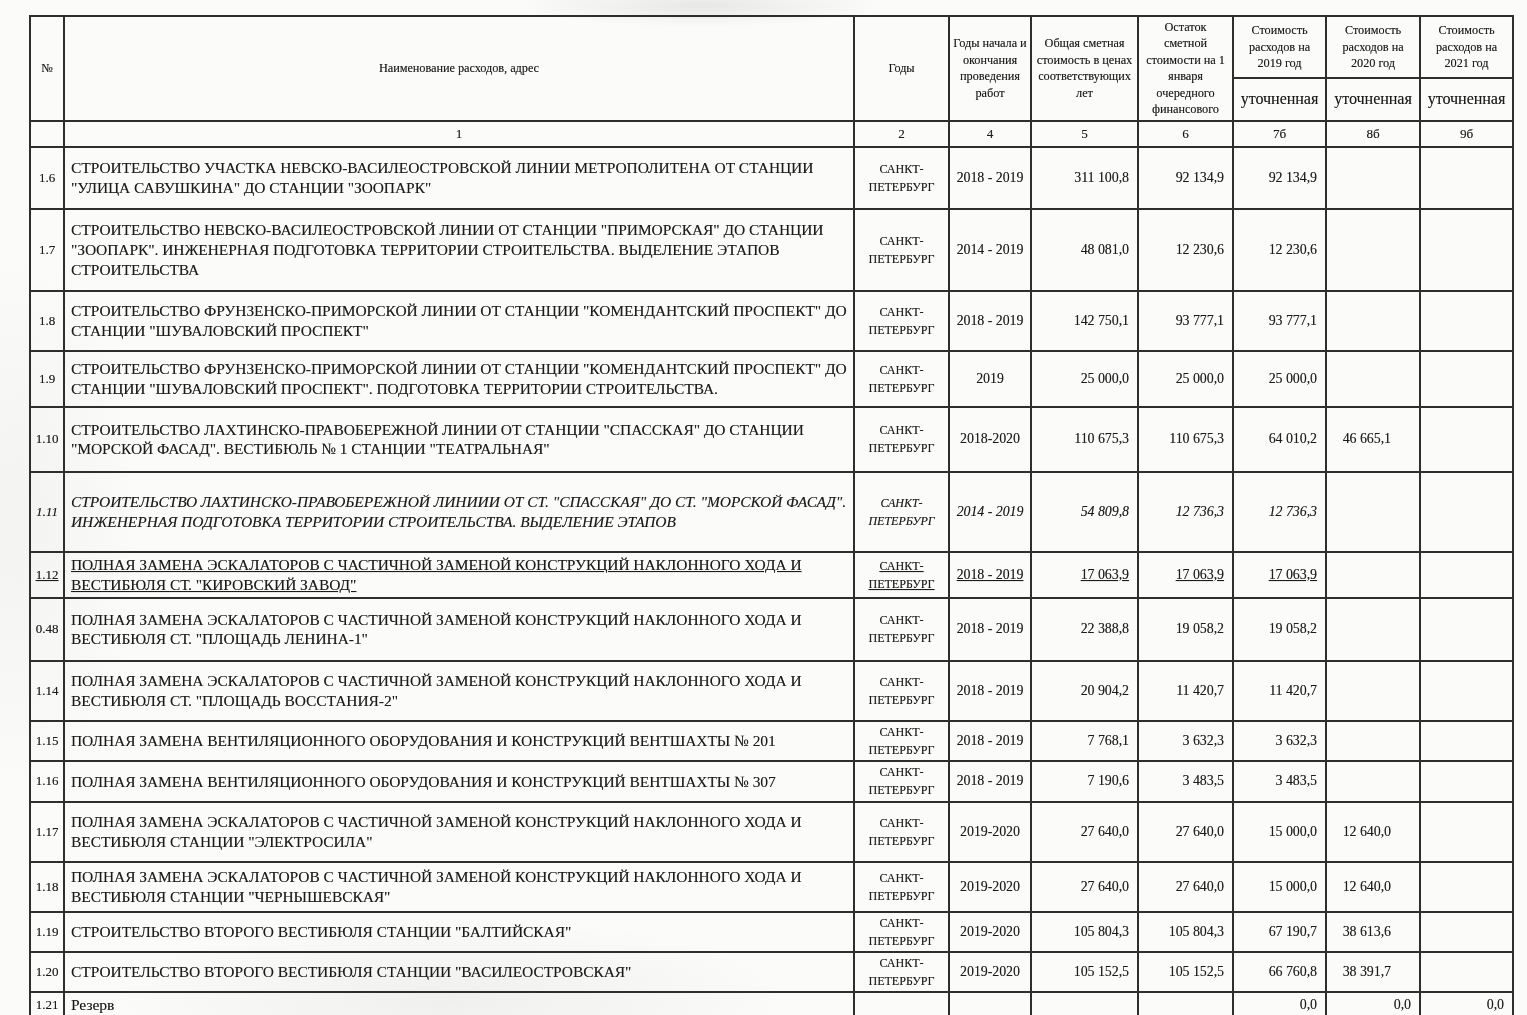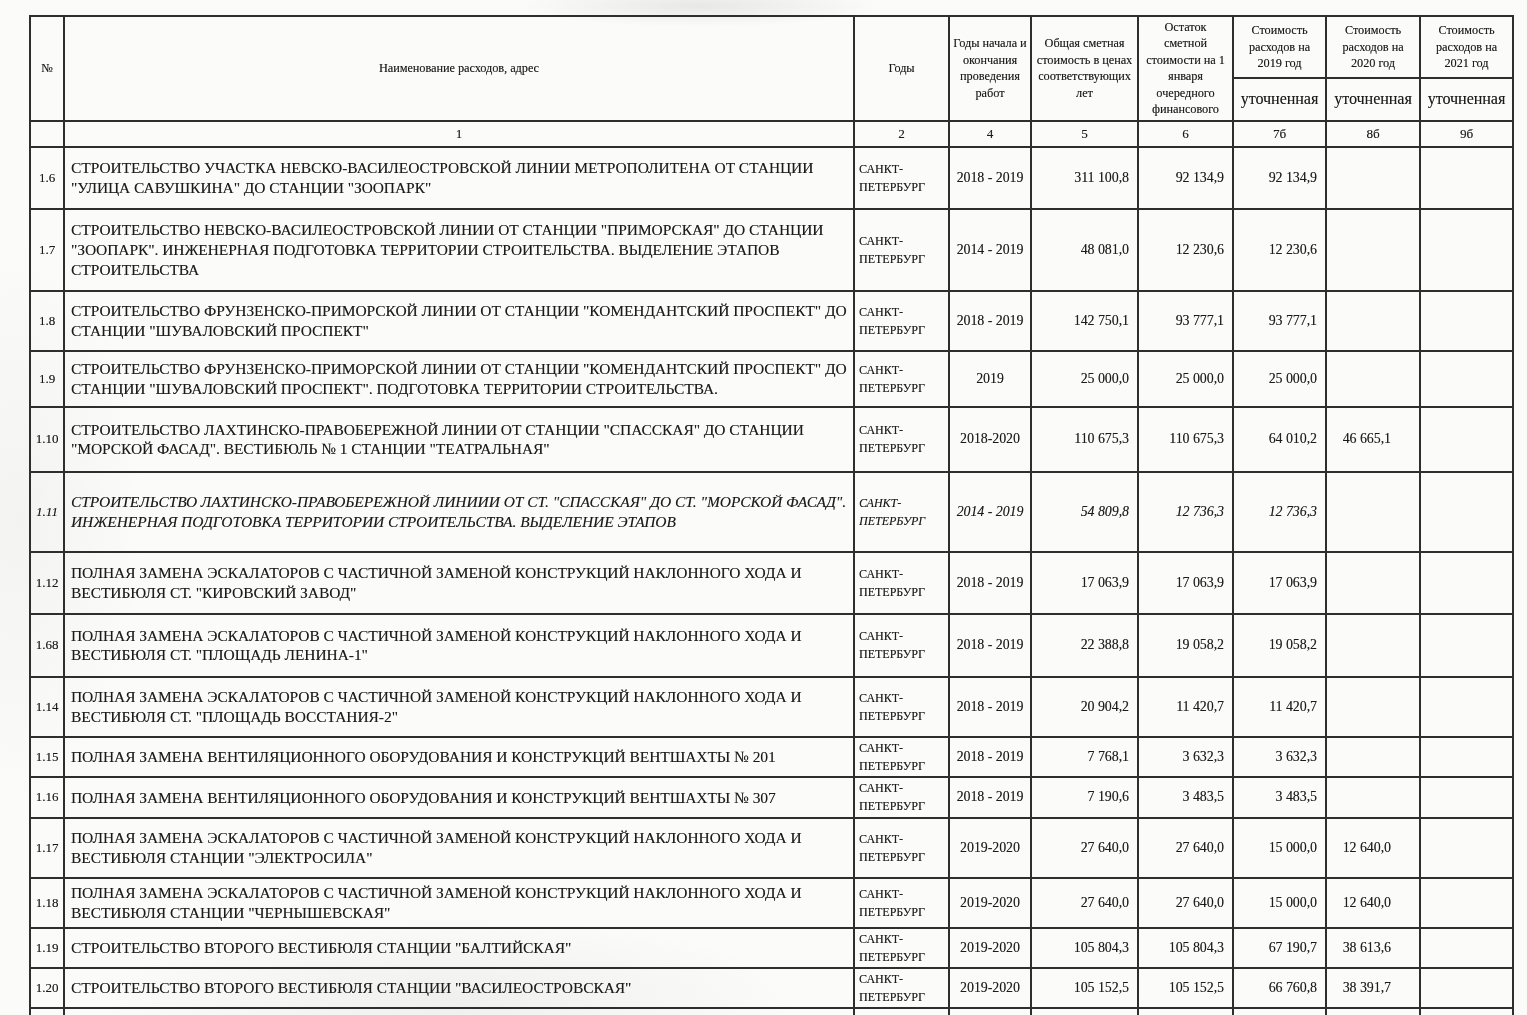--- a/index.html
+++ b/index.html
@@ -54,21 +54,21 @@
     padding: 1px 1px;
   }
   .c-name {
     font-size: 15.4px;
     line-height: 1.27;
     padding: 2px 6px;
     text-align: left;
   }
   .c-district {
     font-size: 12px;
-    text-align: left;
+    text-align: center;
     line-height: 1.5;
     padding: 1px 4px;
   }
   .c-years {
     font-size: 13.8px;
     text-align: center;
     line-height: 1.3;
     padding: 1px 0;
   }
   .c-money {
@@ -184,33 +184,33 @@
           <td class="c-num">1.11</td>
           <td class="c-name">СТРОИТЕЛЬСТВО ЛАХТИНСКО-ПРАВОБЕРЕЖНОЙ ЛИНИИИ ОТ СТ. "СПАССКАЯ" ДО СТ. "МОРСКОЙ ФАСАД". ИНЖЕНЕРНАЯ ПОДГОТОВКА ТЕРРИТОРИИ СТРОИТЕЛЬСТВА. ВЫДЕЛЕНИЕ ЭТАПОВ</td>
           <td class="c-district">САНКТ-ПЕТЕРБУРГ</td>
           <td class="c-years">2014 - 2019</td>
           <td class="c-money">54 809,8</td>
           <td class="c-money">12 736,3</td>
           <td class="c-money">12 736,3</td>
           <td class="c-money"></td>
           <td class="c-money"></td>
         </tr>
-        <tr style="height: 62px;">
+        <tr style="height: 46px; text-decoration: underline;">
           <td class="c-num">1.12</td>
           <td class="c-name">ПОЛНАЯ ЗАМЕНА ЭСКАЛАТОРОВ С ЧАСТИЧНОЙ ЗАМЕНОЙ КОНСТРУКЦИЙ НАКЛОННОГО ХОДА И ВЕСТИБЮЛЯ СТ. "КИРОВСКИЙ ЗАВОД"</td>
           <td class="c-district">САНКТ-ПЕТЕРБУРГ</td>
           <td class="c-years">2018 - 2019</td>
           <td class="c-money">17 063,9</td>
           <td class="c-money">17 063,9</td>
           <td class="c-money">17 063,9</td>
           <td class="c-money"></td>
           <td class="c-money"></td>
         </tr>
         <tr style="height: 63px;">
-          <td class="c-num">1.68</td>
+          <td class="c-num">0.48</td>
           <td class="c-name">ПОЛНАЯ ЗАМЕНА ЭСКАЛАТОРОВ С ЧАСТИЧНОЙ ЗАМЕНОЙ КОНСТРУКЦИЙ НАКЛОННОГО ХОДА И ВЕСТИБЮЛЯ СТ. "ПЛОЩАДЬ ЛЕНИНА-1"</td>
           <td class="c-district">САНКТ-ПЕТЕРБУРГ</td>
           <td class="c-years">2018 - 2019</td>
           <td class="c-money">22 388,8</td>
           <td class="c-money">19 058,2</td>
           <td class="c-money">19 058,2</td>
           <td class="c-money"></td>
           <td class="c-money"></td>
         </tr>
         <tr style="height: 60px;">

